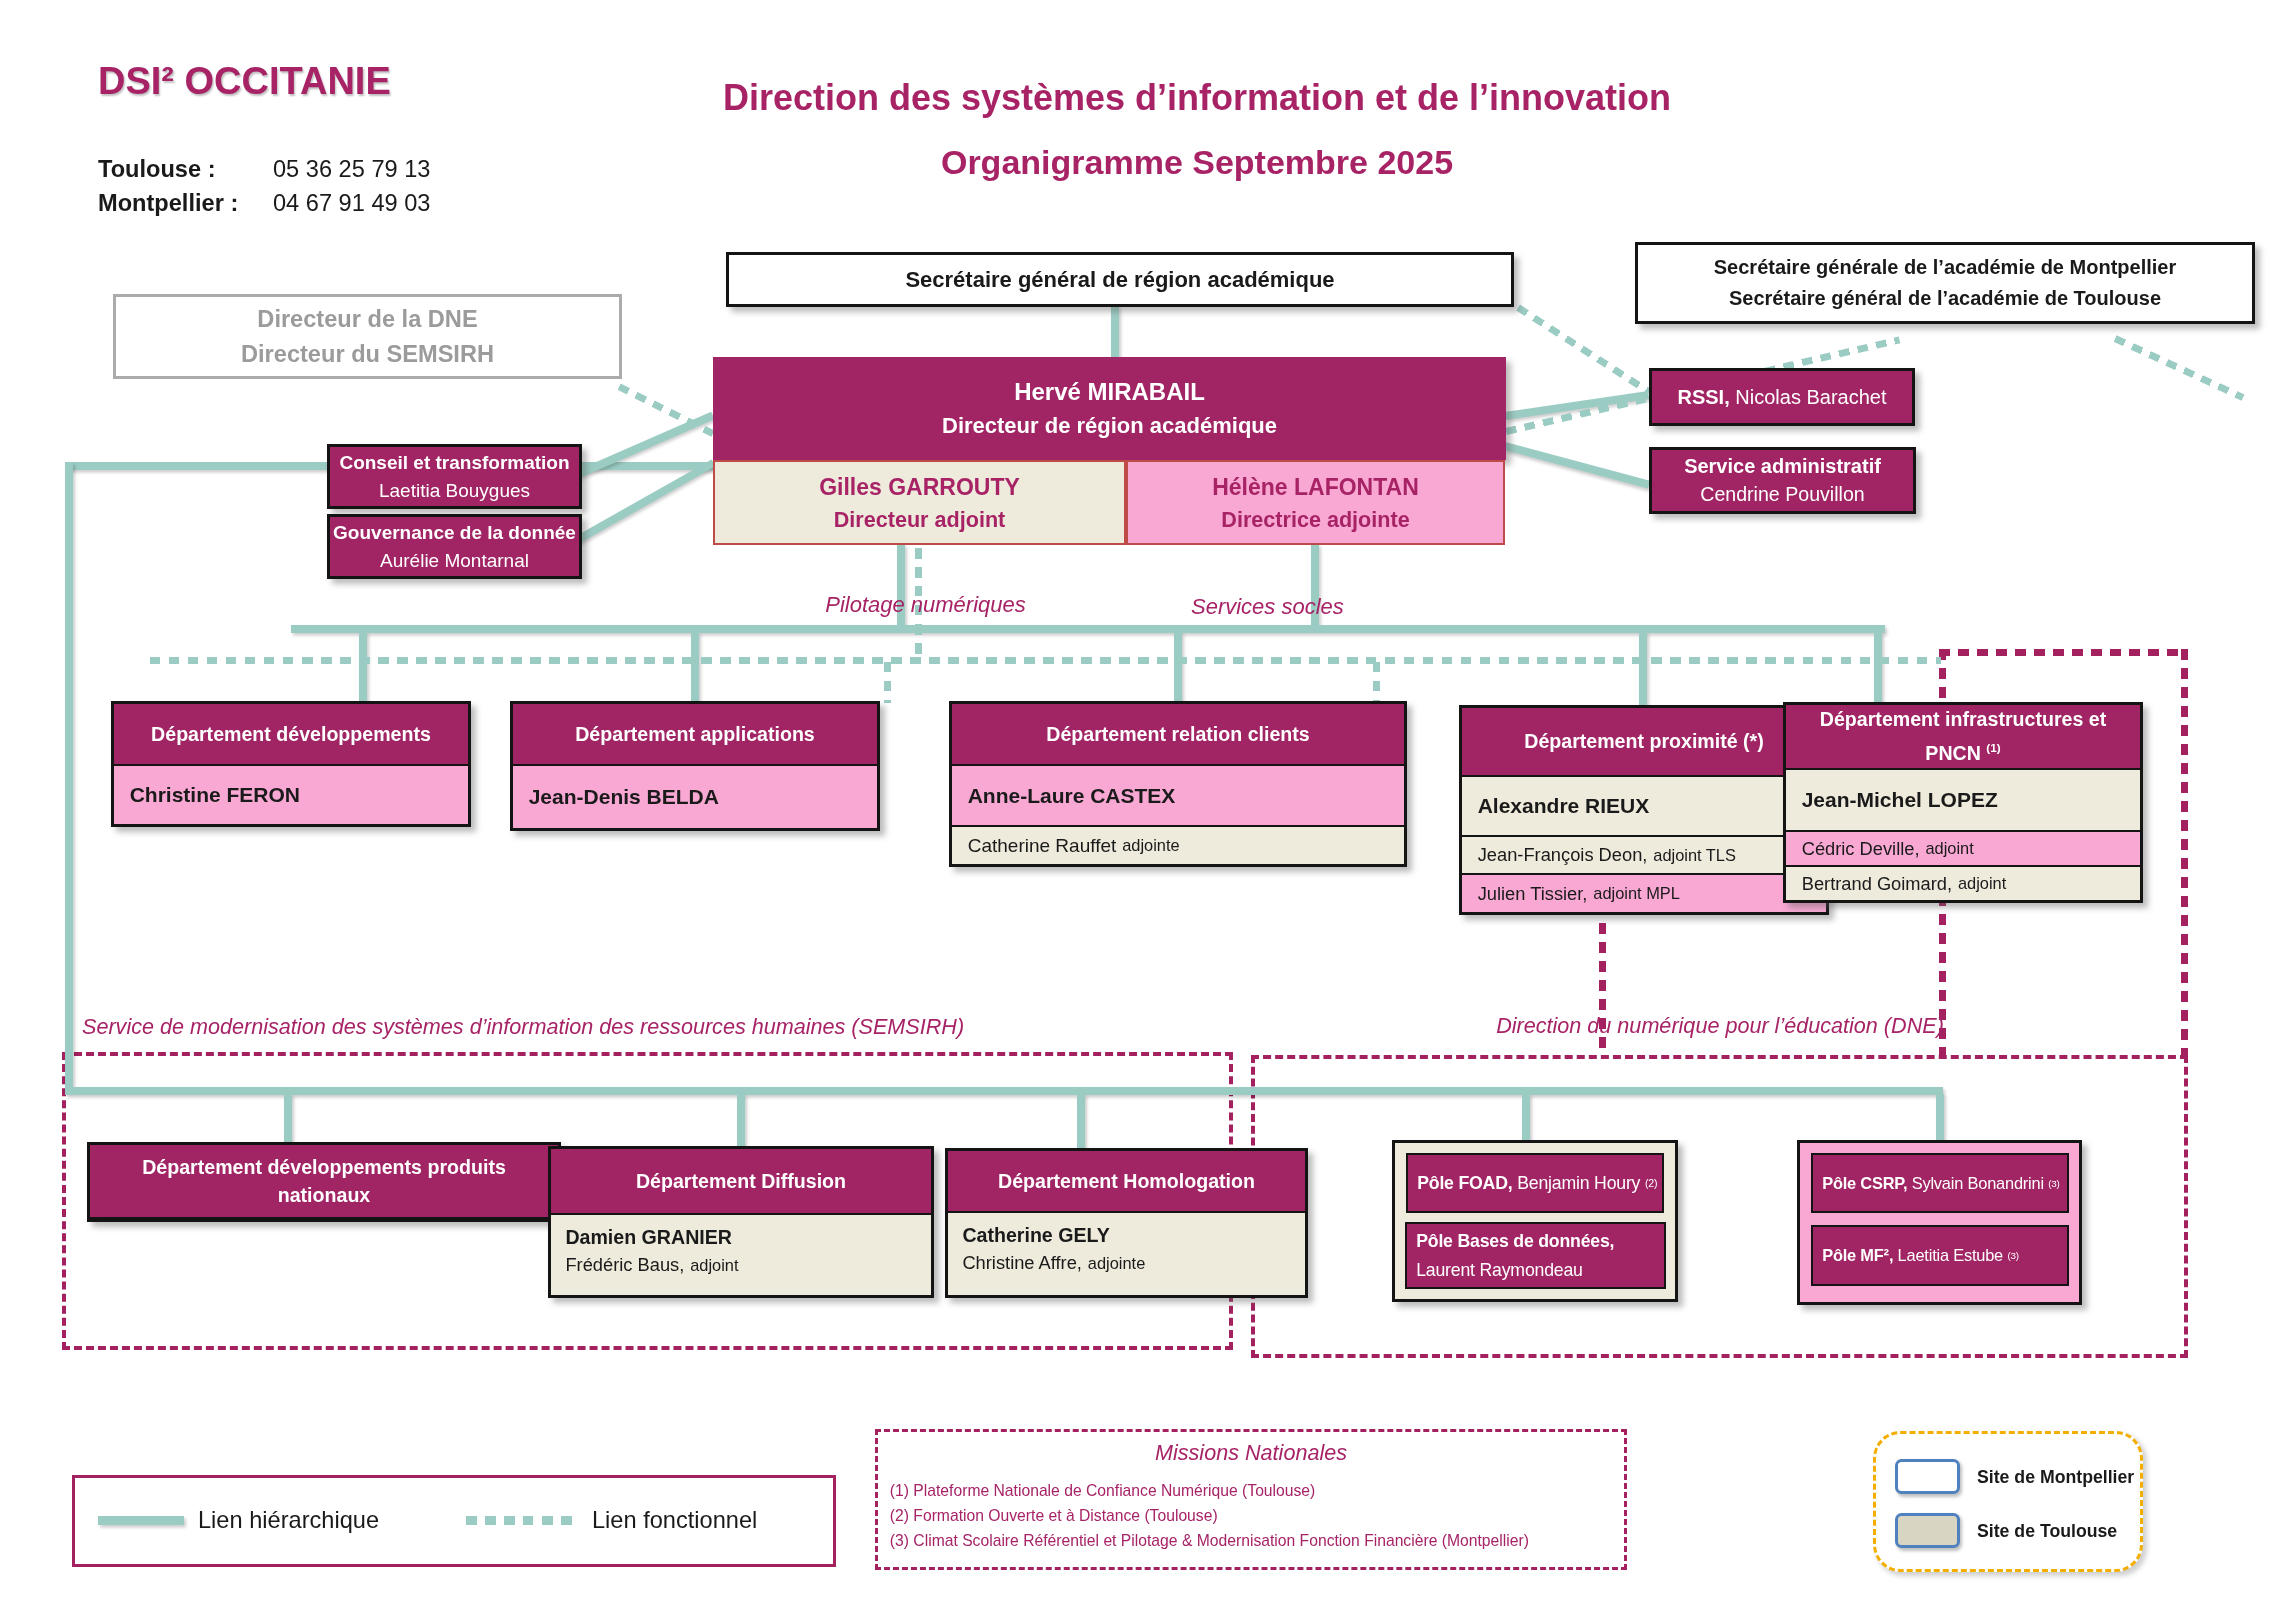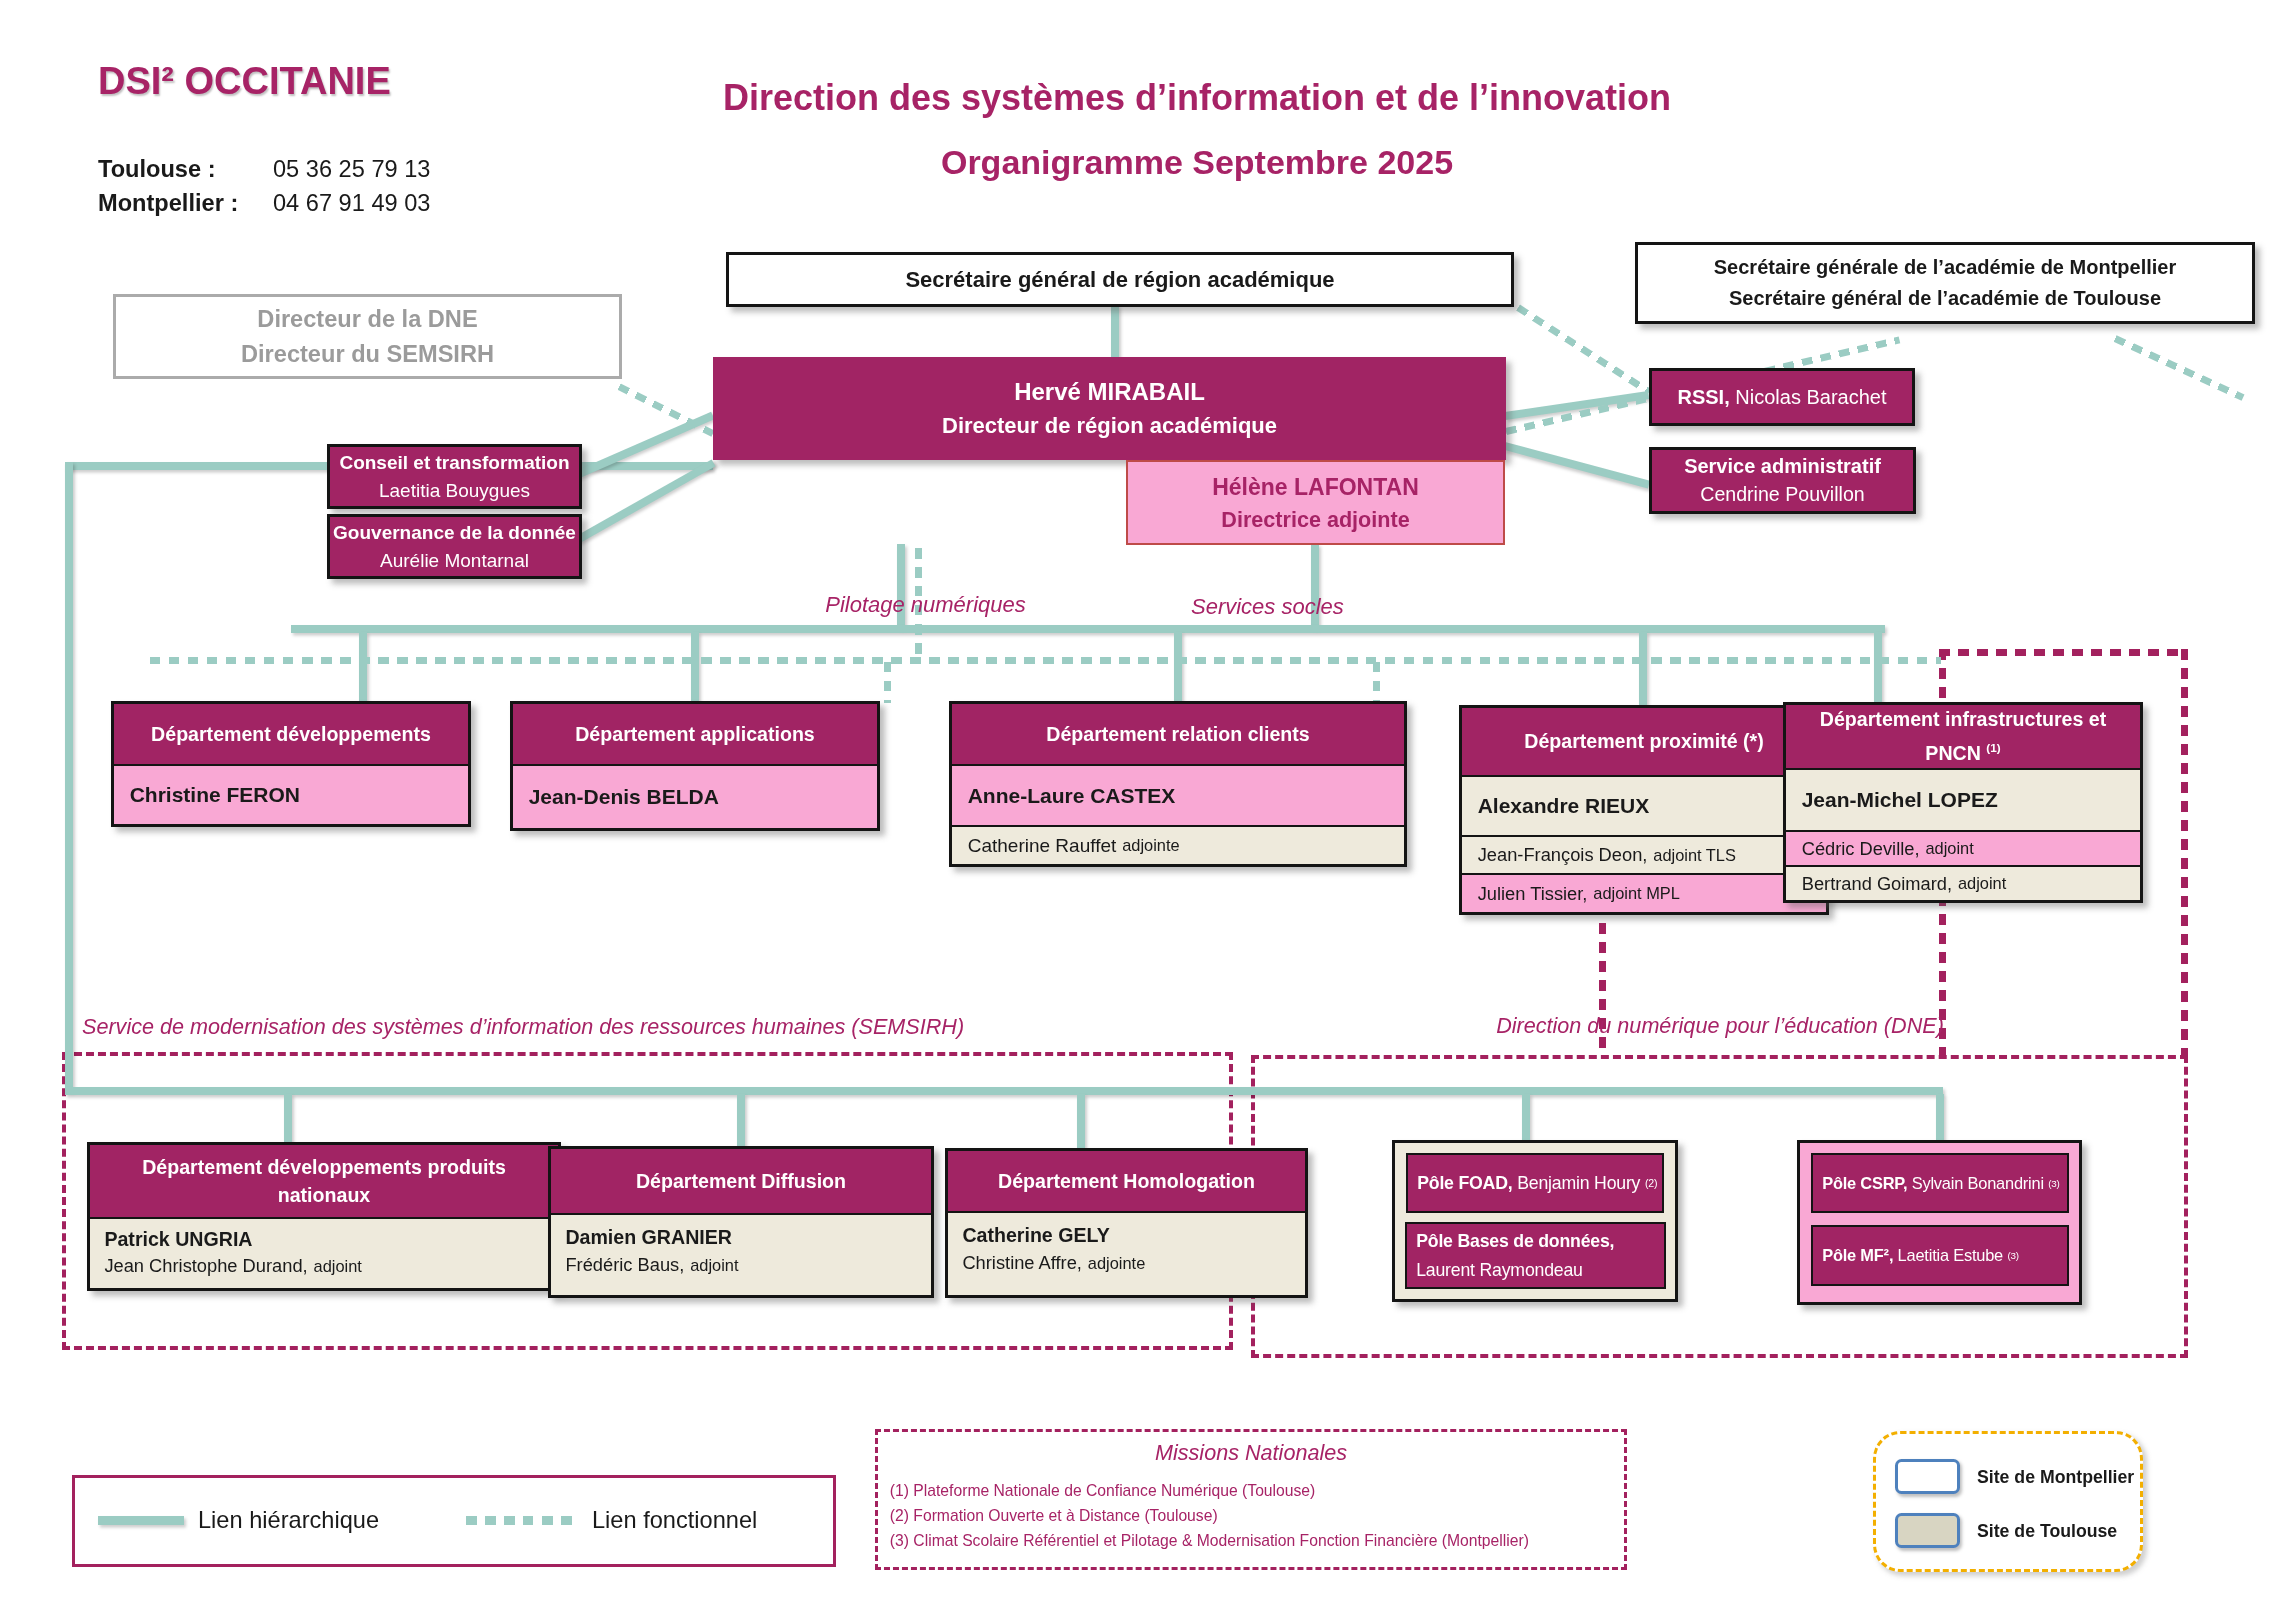--- a/index.html
+++ b/index.html
@@ -98,20 +98,24 @@
   </div>
   <div class="abs graybox vcenter" style="left:113px;top:294px;width:509px;height:85px;">
     <div class="b" style="font-size:23.6px;line-height:35px;">Directeur de la DNE</div>
     <div class="b" style="font-size:23.6px;line-height:35px;">Directeur du SEMSIRH</div>
   </div>
 
   <div class="abs mbox vcenter shadow" style="left:713px;top:357px;width:793px;height:103px;border:none;">
     <div class="b" style="font-size:24px;line-height:34px;">Hervé MIRABAIL</div>
     <div class="b" style="font-size:22px;line-height:33px;">Directeur de région académique</div>
   </div>
+  <div class="abs beige redge vcenter" style="left:713px;top:460px;width:413px;height:85px;">
+    <div class="b accent" style="font-size:23px;line-height:33px;">Gilles GARROUTY</div>
+    <div class="b accent" style="font-size:21.6px;line-height:31px;">Directeur adjoint</div>
+  </div>
   <div class="abs white redge vcenter" style="left:1126px;top:460px;width:379px;height:85px;">
     <div class="b accent" style="font-size:23px;line-height:33px;">Hélène LAFONTAN</div>
     <div class="b accent" style="font-size:21.6px;line-height:31px;">Directrice adjointe</div>
   </div>
 
   <div class="abs mbox vcenter shadow" style="left:1649px;top:368px;width:266px;height:58px;">
     <div style="font-size:20px;white-space:nowrap;"><span class="b">RSSI,</span> <span>Nicolas Barachet</span></div>
   </div>
   <div class="abs mbox vcenter shadow" style="left:1649px;top:447px;width:267px;height:67px;">
     <div class="b" style="font-size:20px;line-height:29px;">Service administratif</div>
@@ -180,24 +184,20 @@
         <span>Bertrand Goimard,</span>
         <span class="sfx">adjoint</span>
       </div>
   </div>
 
   <div class="abs ital" style="left:82px;top:1014px;width:1047px;font-size:21.6px;">Service de modernisation des systèmes d’information des ressources humaines (SEMSIRH)</div>
   <div class="abs ital" style="left:1308px;top:1013px;width:824px;text-align:center;font-size:21.6px;">Direction du numérique pour l’éducation (DNE)</div>
 
   <div class="abs dept shadow" style="left:87px;top:1142px;width:474px;">
     <div class="dhead" style="height:72px;font-size:19.6px;line-height:28px;padding:0 41px;">Département développements produits nationaux</div>
-    <div class="beige" style="height:62px;padding:6.5px 0 0 14.4px;">
-      <div class="b" style="font-size:19.6px;line-height:27.5px;">Patrick UNGRIA</div>
-      <div style="font-size:18.3px;line-height:26px;"><span>Jean Christophe Durand,</span><span class="sfx">adjoint</span></div>
-    </div>
   </div>
   <div class="abs dept shadow" style="left:548px;top:1146px;width:386px;">
     <div class="dhead" style="height:64px;font-size:19.6px;">Département Diffusion</div>
     <div class="beige" style="height:71px;padding:9.2px 0 0 14.4px;">
       <div class="b" style="font-size:19.6px;line-height:27.5px;">Damien GRANIER</div>
       <div style="font-size:18.3px;line-height:26px;"><span>Frédéric Baus,</span><span class="sfx">adjoint</span></div>
     </div>
   </div>
   <div class="abs dept shadow" style="left:945px;top:1148px;width:363px;">
     <div class="dhead" style="height:60px;font-size:19.6px;">Département Homologation</div>

